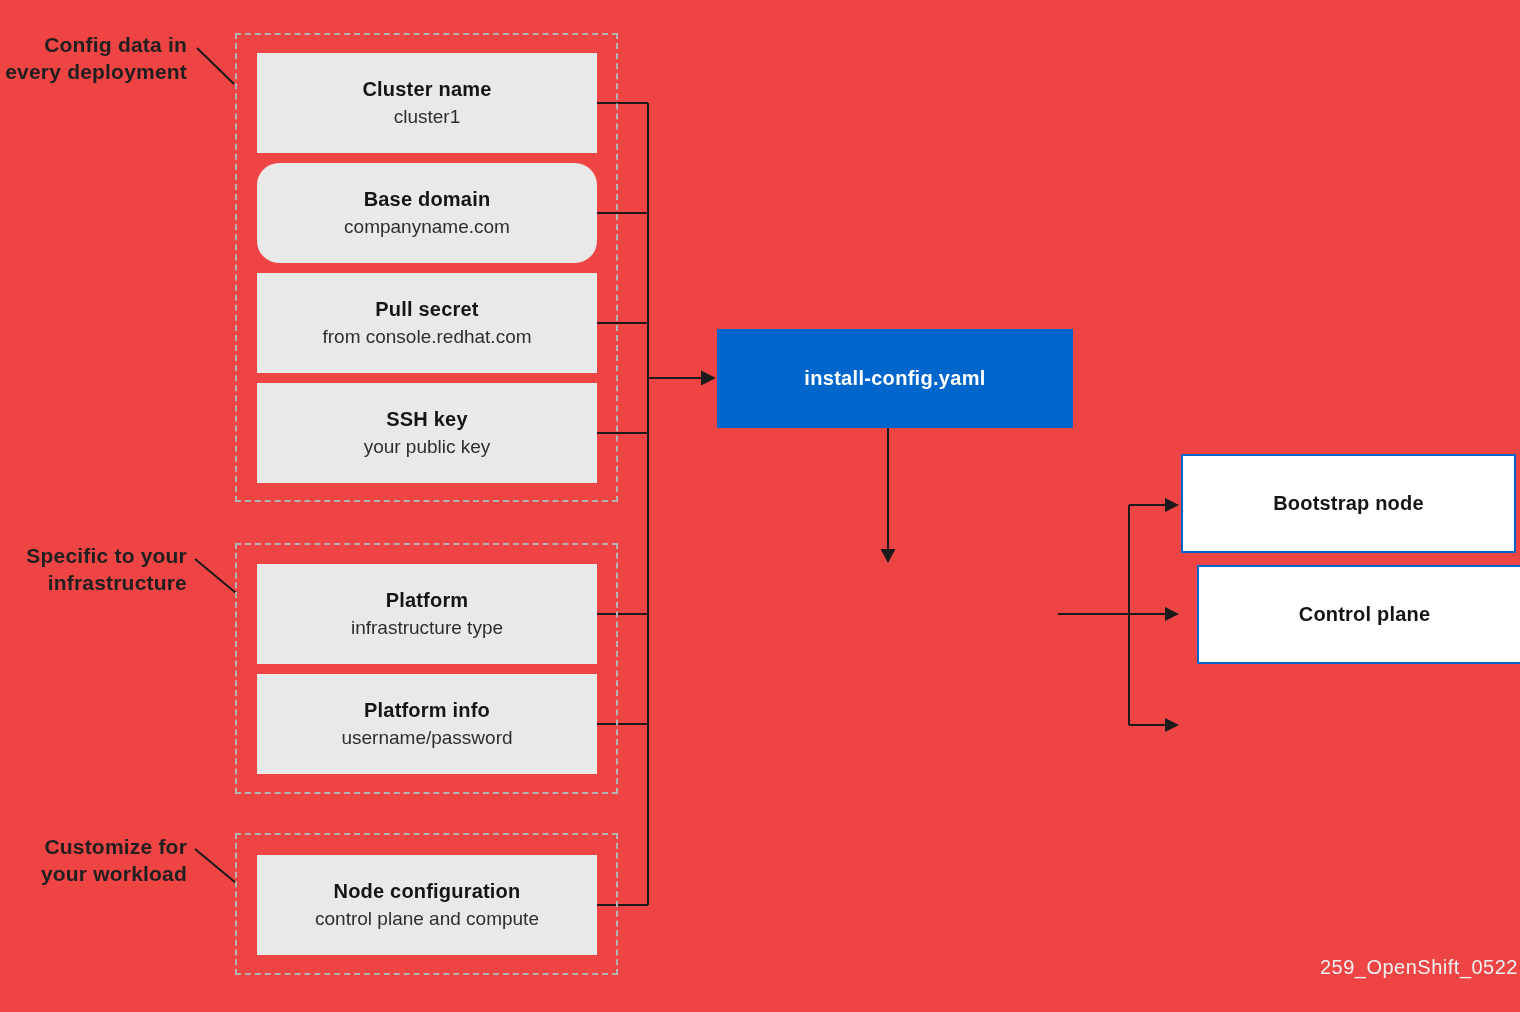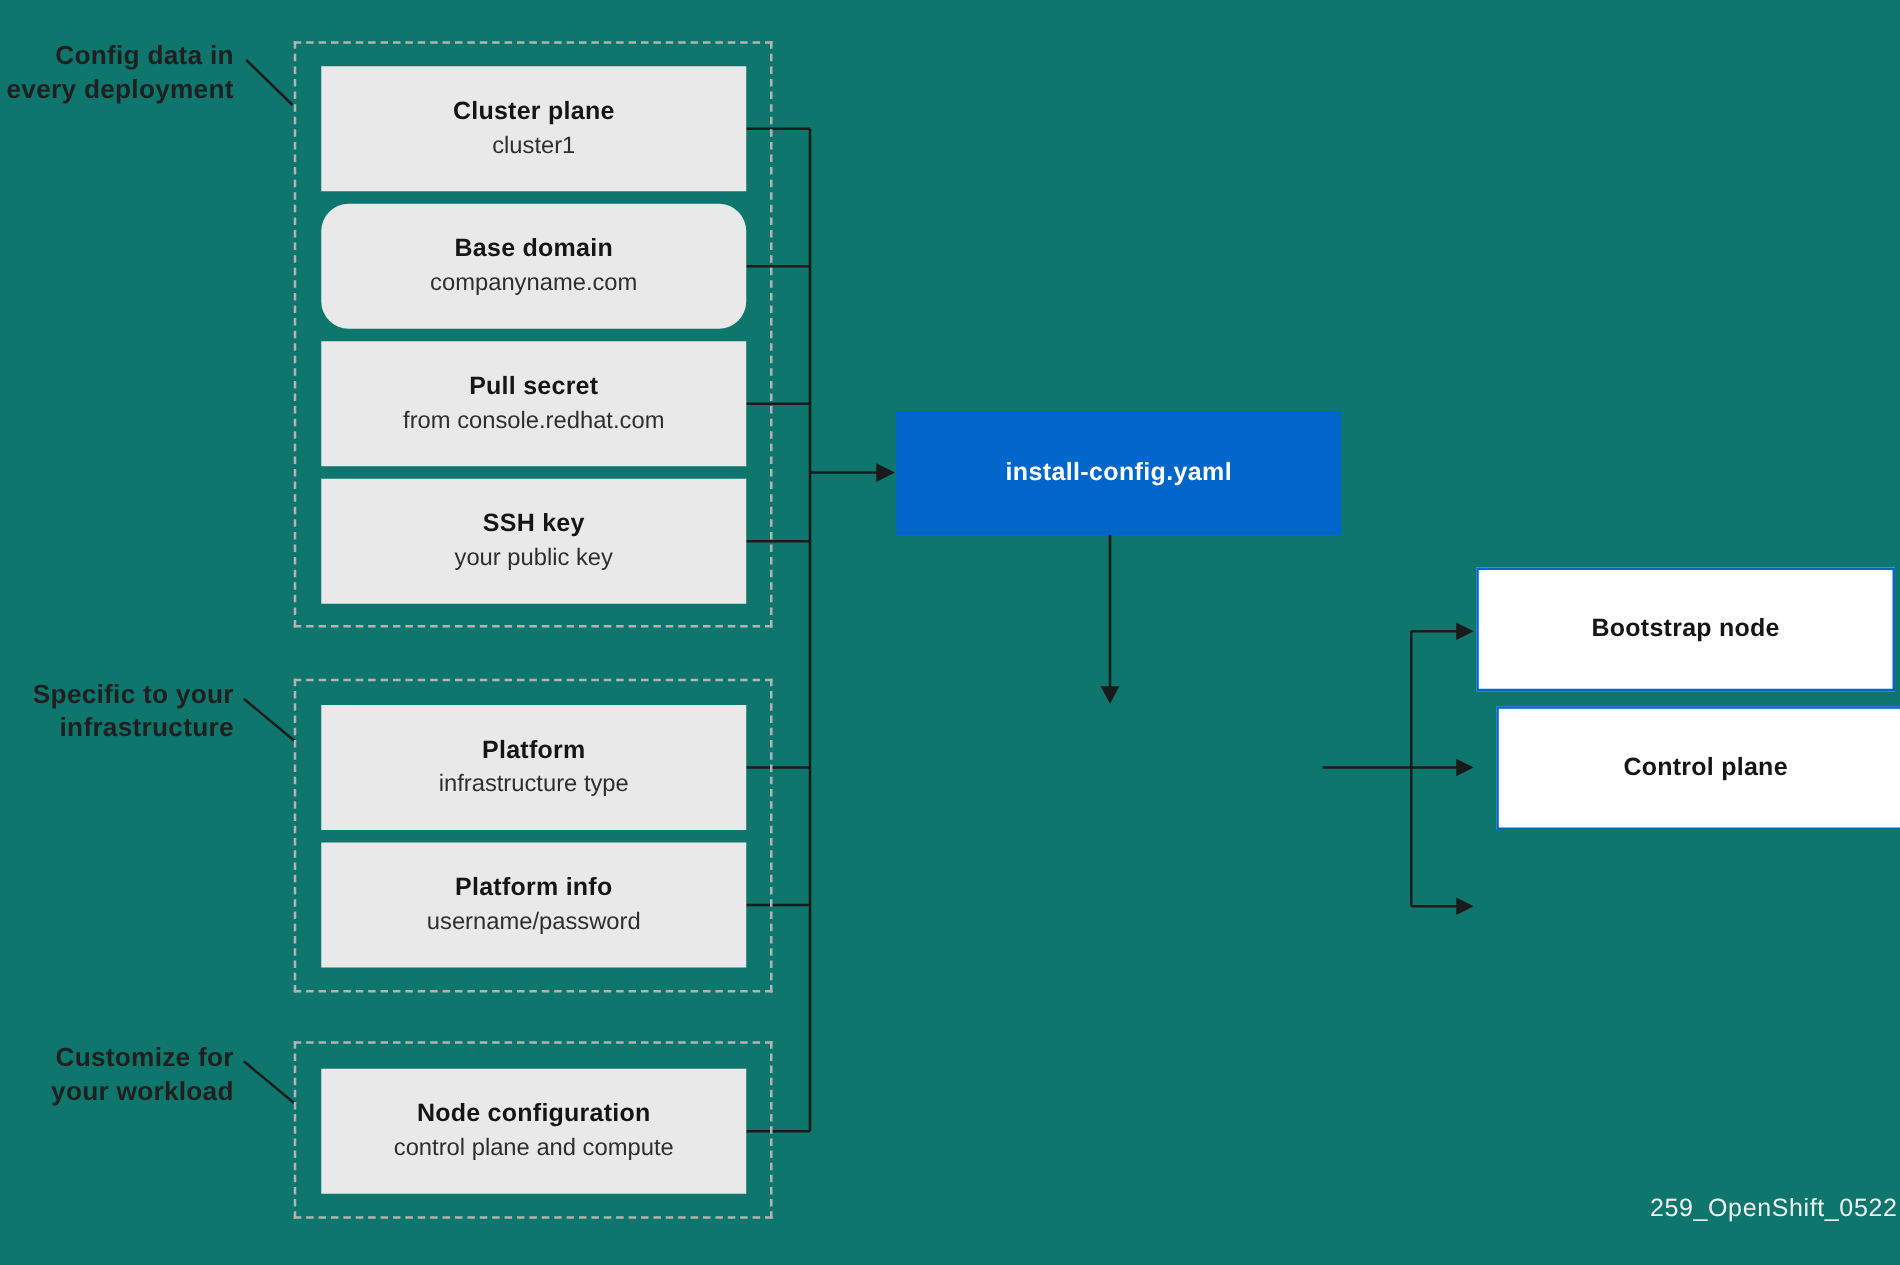--- a/index.html
+++ b/index.html
@@ -5,21 +5,21 @@
   html, body {
     margin: 0;
     padding: 0;
     background: #ffffff;
     font-family: "Liberation Sans", sans-serif;
   }
   .canvas {
     position: relative;
     width: 1520px;
     height: 1012px;
-    background: #0f766e;
+    background: #ef4444;
     overflow: hidden;
   }
   svg.wires {
     position: absolute;
     left: 0;
     top: 0;
     width: 1520px;
     height: 1012px;
   }
   .group-label {
@@ -130,21 +130,21 @@
   <div class="group-label" style="top:833px;">
     <div>Customize for</div>
     <div>your workload</div>
   </div>
 
   <div class="dashed-group" style="left:235px; top:33px; width:383px; height:469px;"></div>
   <div class="dashed-group" style="left:235px; top:543px; width:383px; height:251px;"></div>
   <div class="dashed-group" style="left:235px; top:833px; width:383px; height:142px;"></div>
 
   <div class="gray-box" style="top:53px;">
-    <div class="box-title">Cluster plane</div>
+    <div class="box-title">Cluster name</div>
     <div class="box-sub">cluster1</div>
   </div>
   <div class="gray-box" style="top:163px;border-radius:22px;">
     <div class="box-title">Base domain</div>
     <div class="box-sub">companyname.com</div>
   </div>
   <div class="gray-box" style="top:273px;">
     <div class="box-title">Pull secret</div>
     <div class="box-sub">from console.redhat.com</div>
   </div>

